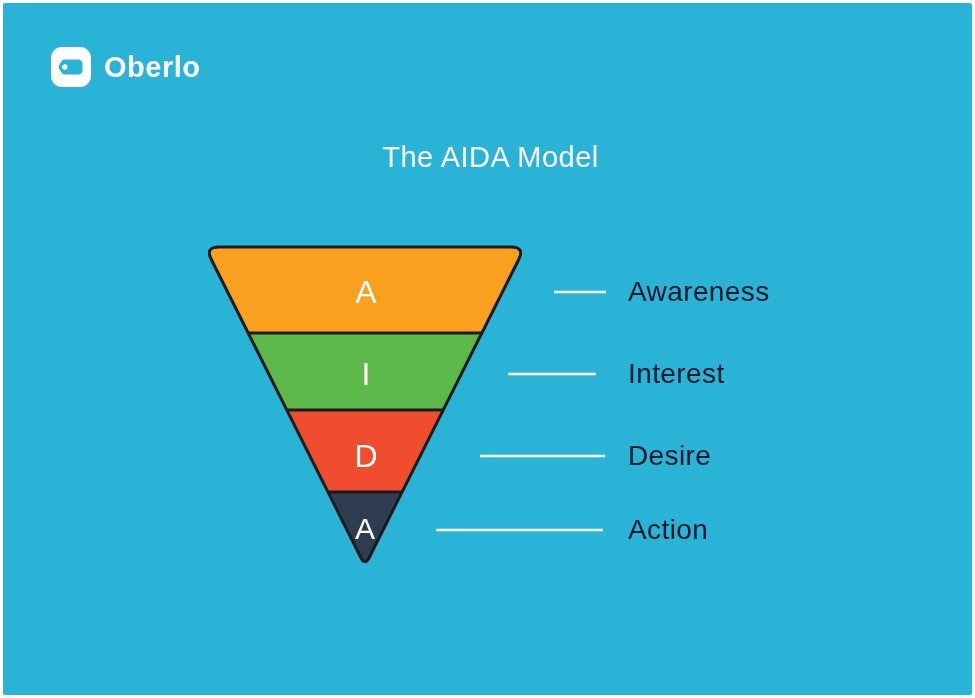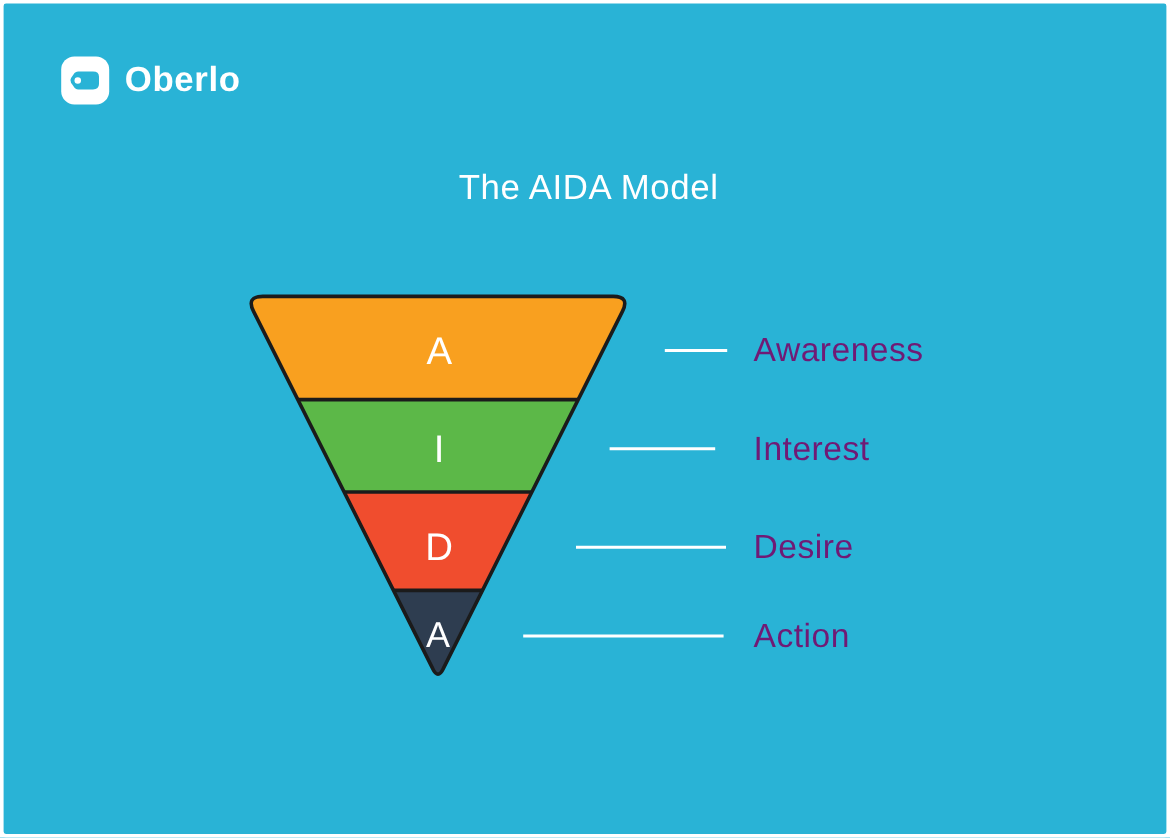--- a/index.html
+++ b/index.html
@@ -64,21 +64,21 @@
   svg.funnel text {
     fill: #ffffff;
     font-family: "Liberation Sans", sans-serif;
     font-weight: 500;
   }
 
   
   .stage-label {
     position: absolute;
     left: 625px;
-    color: #701a75;
+    color: #0f172a;
     font-size: 28px;
     font-weight: 500;
     letter-spacing: 0.4px;
     line-height: 34px;
     white-space: nowrap;
   }
   .stage-label.l0 { top: 272px; }
   .stage-label.l1 { top: 354px; }
   .stage-label.l2 { top: 436px; }
   .stage-label.l3 { top: 510px; text-align: center; }

